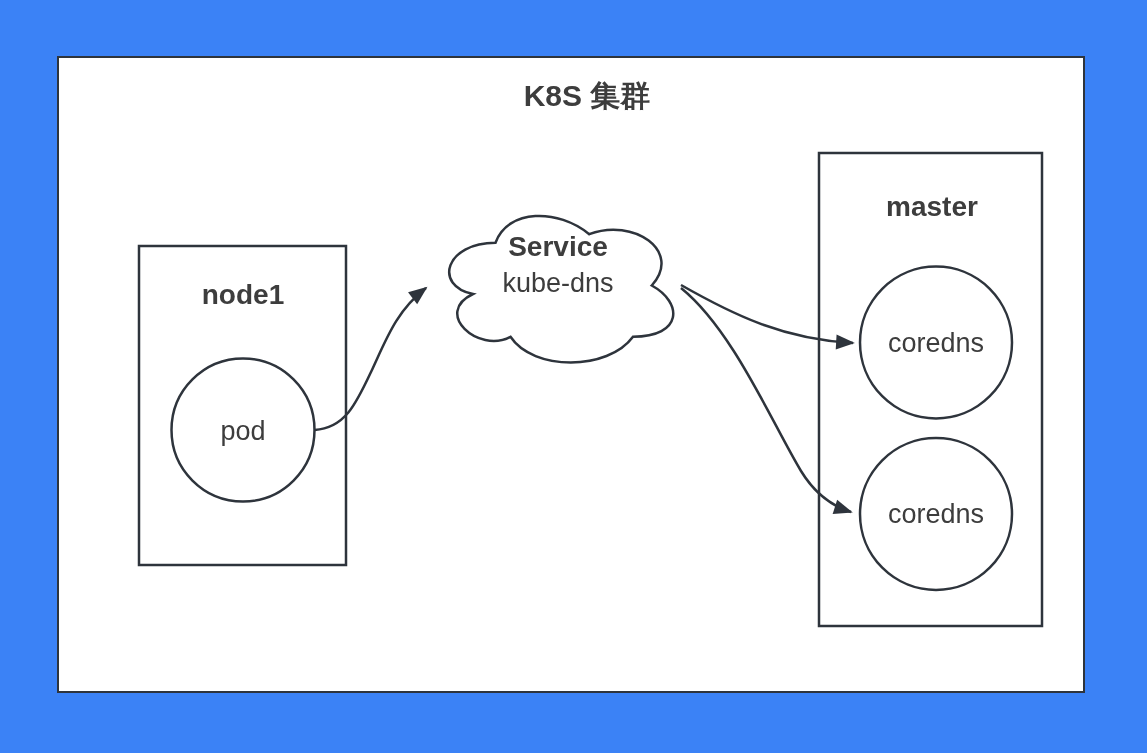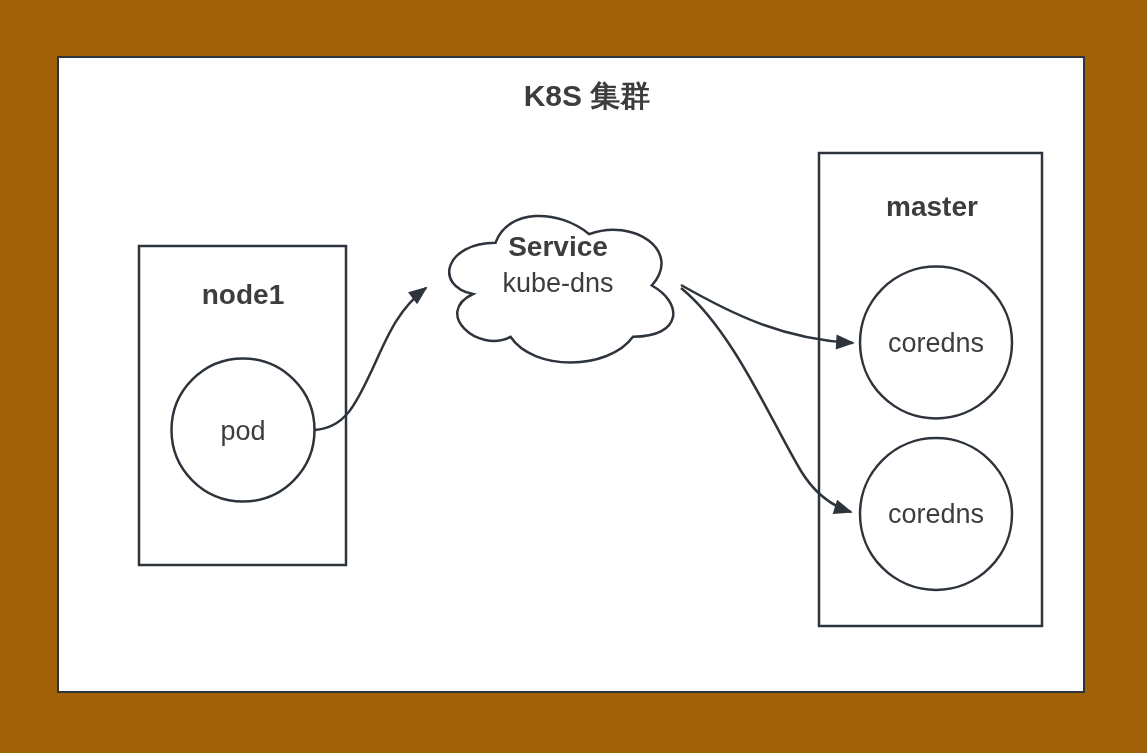--- a/index.html
+++ b/index.html
@@ -4,21 +4,21 @@
 <style>
   html, body {
     margin: 0;
     padding: 0;
     background: #ffffff;
   }
   .canvas {
     position: relative;
     width: 1147px;
     height: 753px;
-    background: #a16207;
+    background: #3b82f6;
     font-family: "Liberation Sans", sans-serif;
     overflow: hidden;
   }
   svg { display: block; }
   .shape {
     fill: #ffffff;
     stroke: #2e343c;
     stroke-width: 2.5;
   }
   .outer-box {

